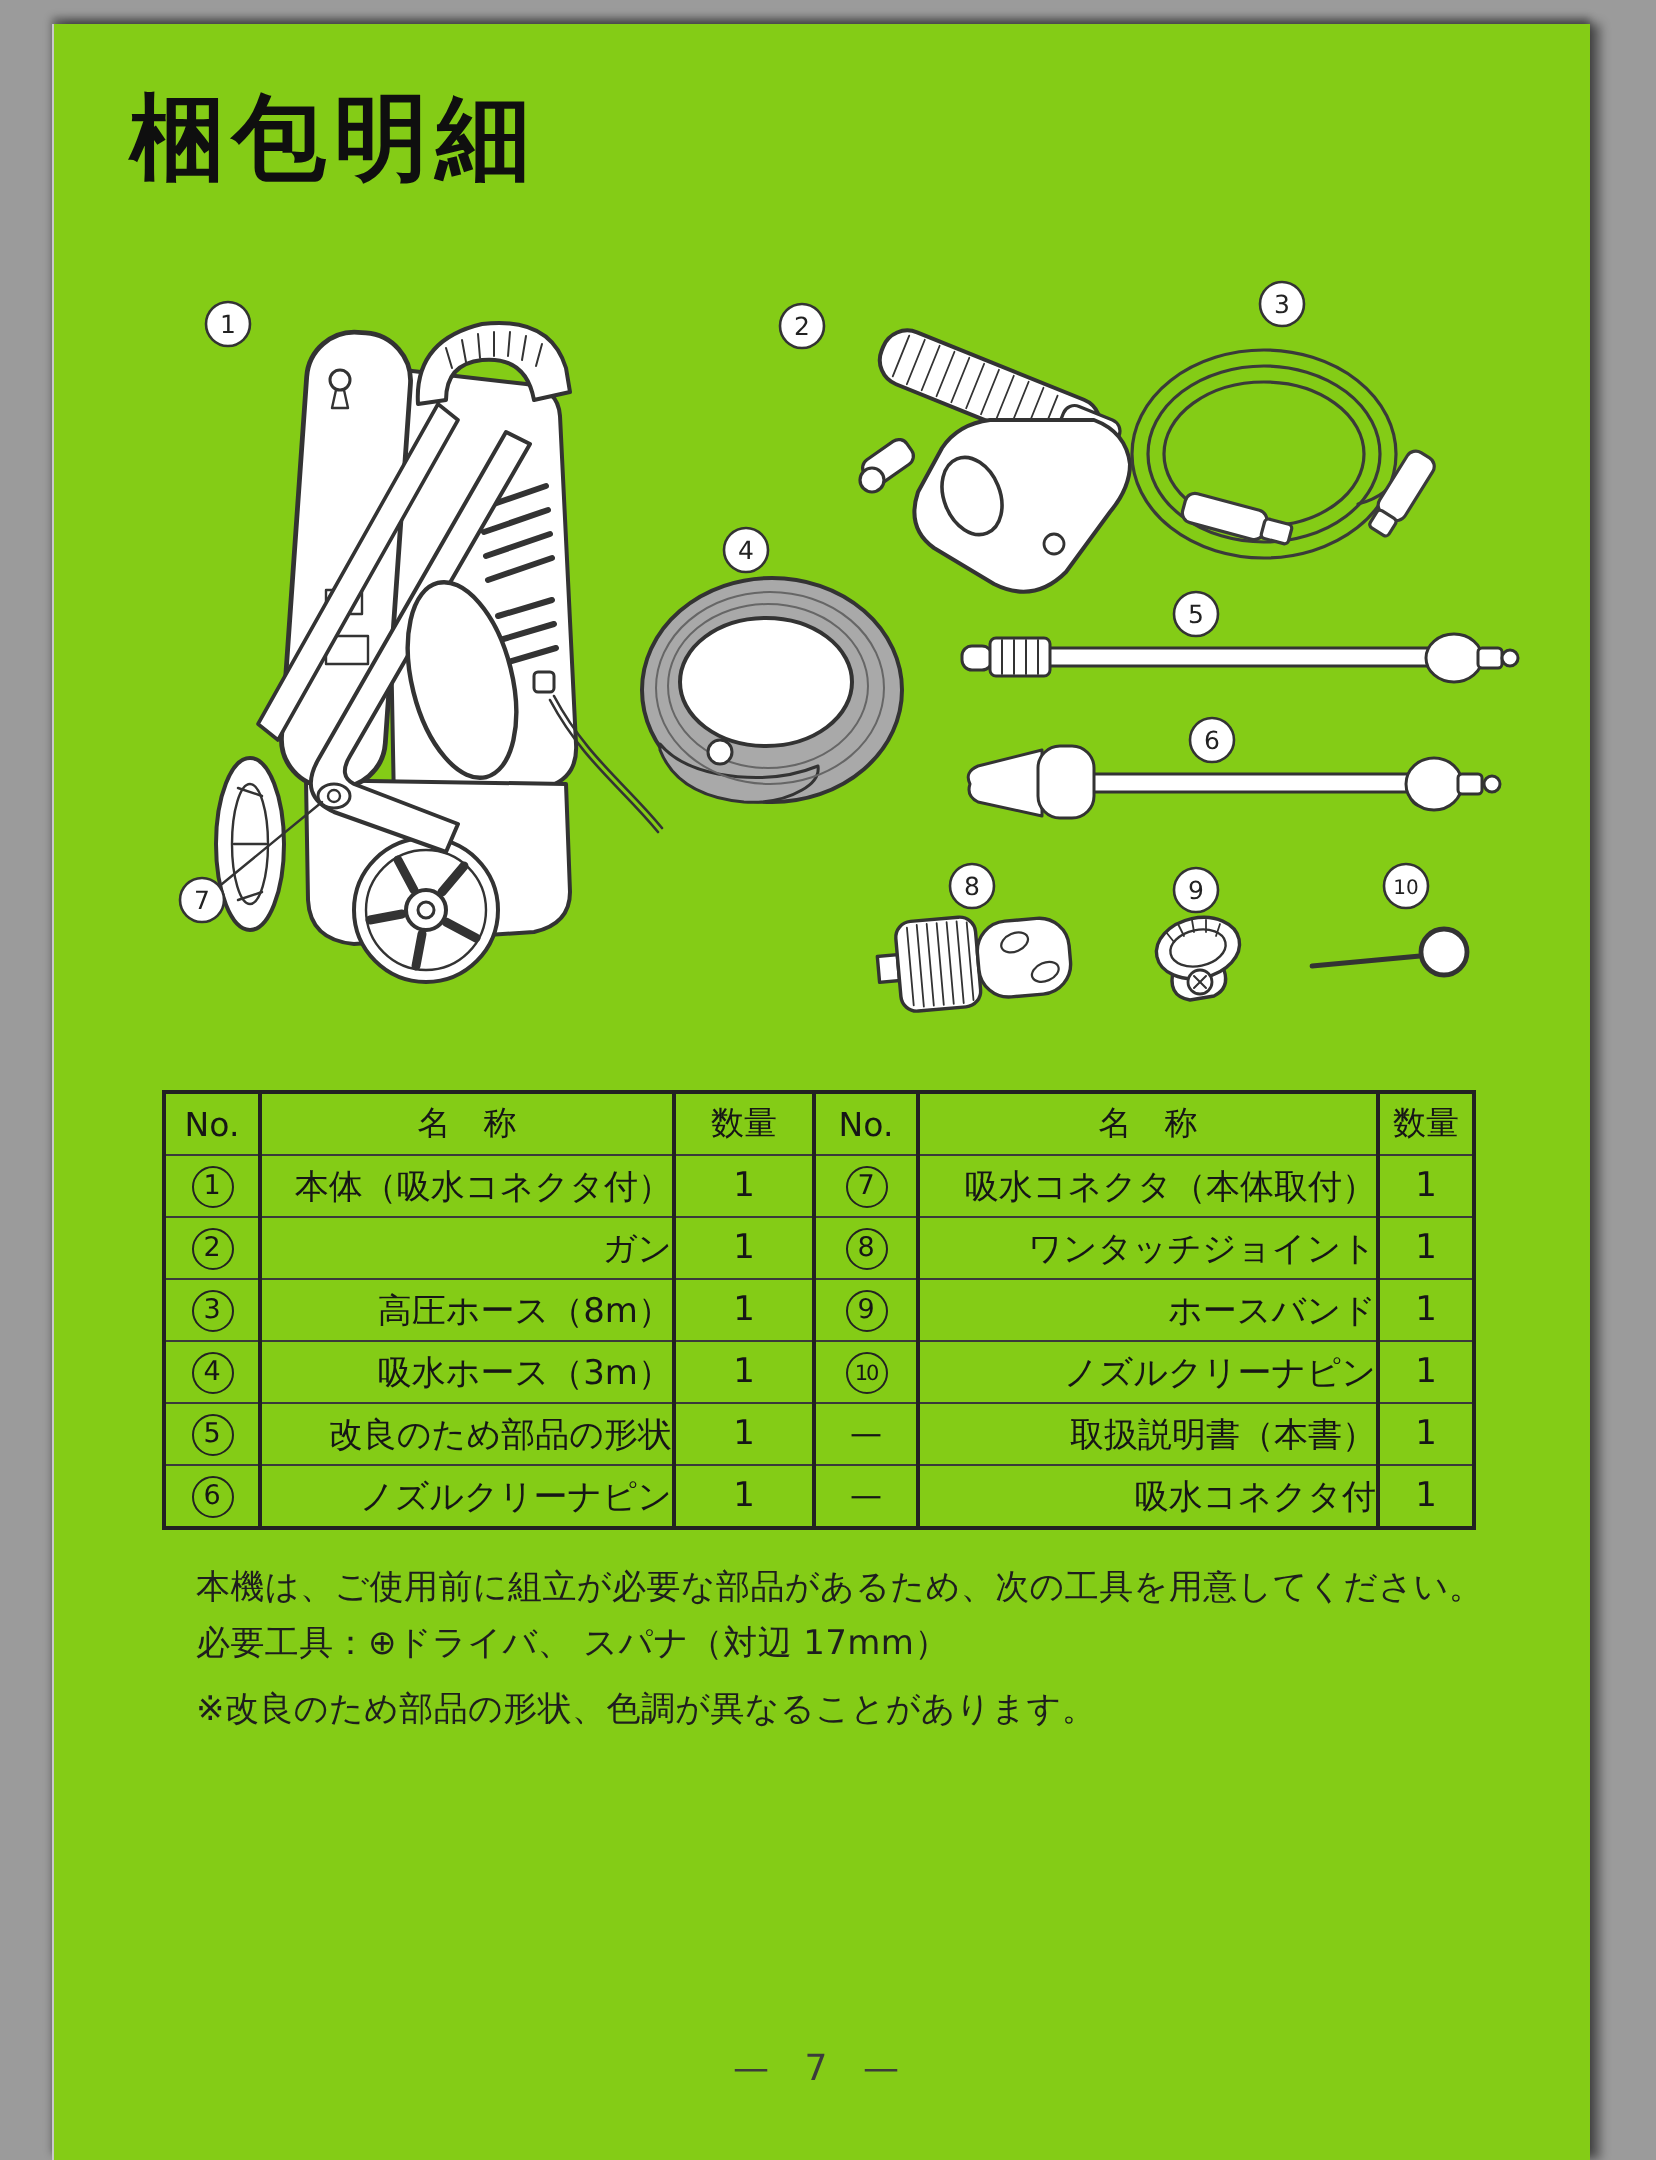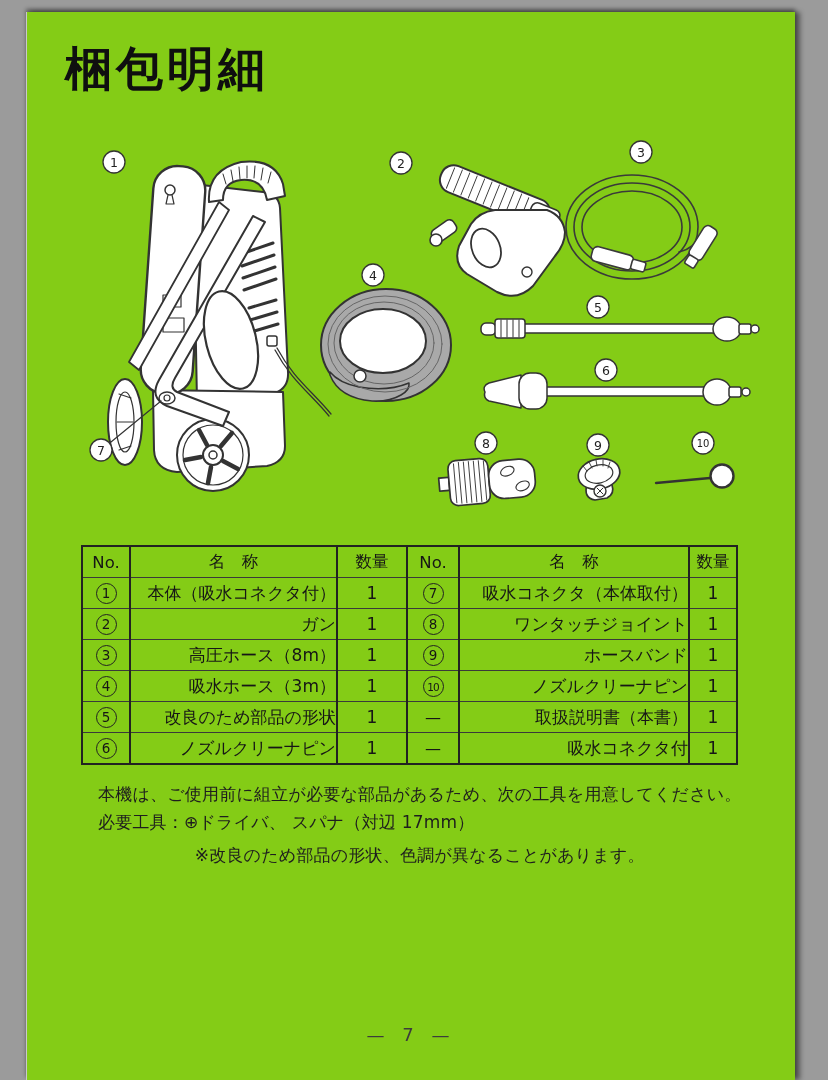--- a/index.html
+++ b/index.html
@@ -42,21 +42,21 @@
     align-items:center;justify-content:center;
     font-size:13.5px;line-height:1;
   }
   .circ.sm{font-size:10.5px;letter-spacing:-1px;}
   .dash{font-size:16px;}
   
   .notes{
     position:absolute;left:71px;top:768px;
     font-size:17px;line-height:28px;color:#1e1e1e;letter-spacing:0.2px;
   }
-  .notes .l3{margin-top:5px;text-align:center;}
+  .notes .l3{margin-top:5px;}
   
   .pagenum{
     position:absolute;left:0;top:1012px;width:768px;
     text-align:center;font-size:18px;color:#3c3c3c;letter-spacing:6px;
   }
 </style>
 </head>
 <body>
 
 <div class="paper">

